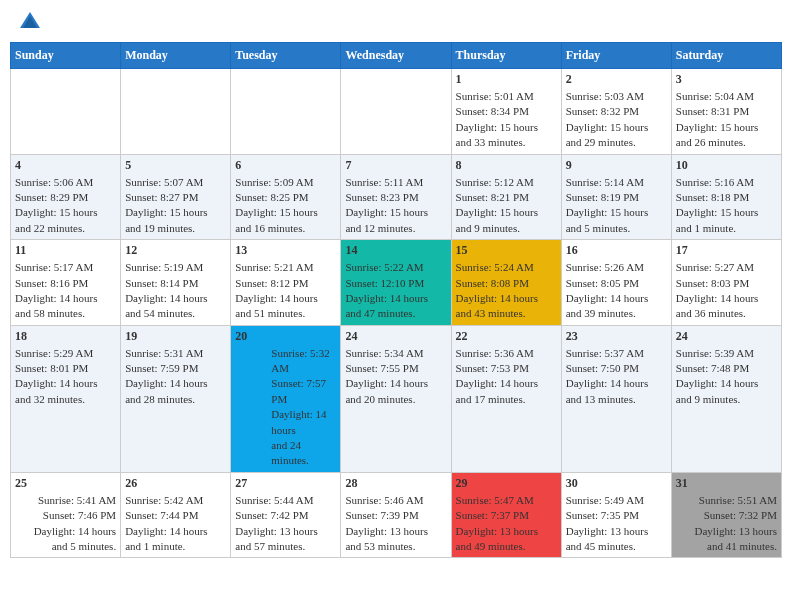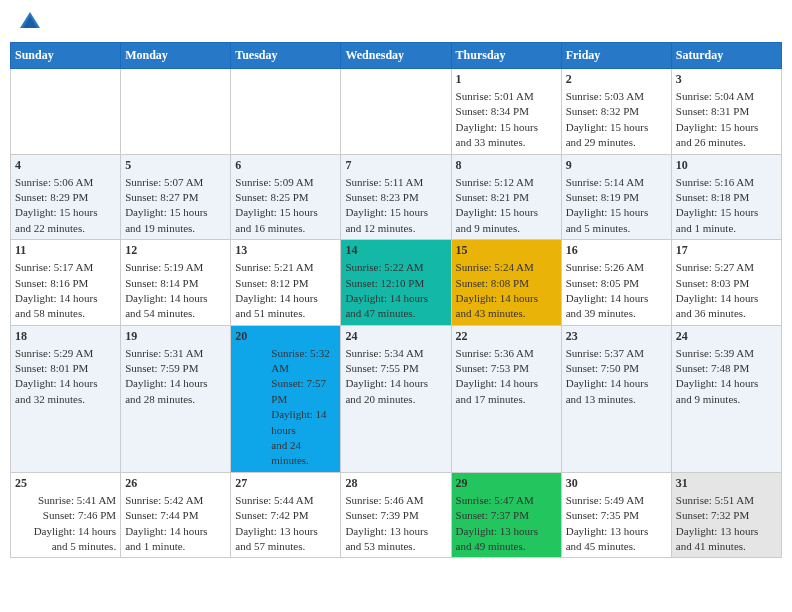--- a/index.html
+++ b/index.html
@@ -330,36 +330,36 @@
 Daylight: 13 hours
 and 57 minutes.</div>
         </td>
         <td style="background-color: rgb(255, 255, 255);">
           <span class="day-number">28</span>
           <div class="day-info" style="white-space: pre-line;">Sunrise: 5:46 AM
 Sunset: 7:39 PM
 Daylight: 13 hours
 and 53 minutes.</div>
         </td>
-        <td style="background-color: #22c55e;">
+        <td style="background-color: #ef4444;">
           <span class="day-number">29</span>
           <div class="day-info" style="white-space: pre-line;">Sunrise: 5:47 AM
 Sunset: 7:37 PM
 Daylight: 13 hours
 and 49 minutes.</div>
         </td>
         <td style="background-color: rgb(255, 255, 255);">
           <span class="day-number">30</span>
           <div class="day-info" style="white-space: pre-line;">Sunrise: 5:49 AM
 Sunset: 7:35 PM
 Daylight: 13 hours
 and 45 minutes.</div>
         </td>
-        <td style="background-color: #e5e5e5;">
+        <td style="background-color: #a3a3a3;">
           <span class="day-number">31</span>
-          <div class="day-info" style="white-space: pre-line;">Sunrise: 5:51 AM
+          <div class="day-info" style="white-space: pre-line; text-align: right;">Sunrise: 5:51 AM
 Sunset: 7:32 PM
 Daylight: 13 hours
 and 41 minutes.</div>
         </td>
       </tr>
     </tbody>
 </table>
 
 </body></html>

